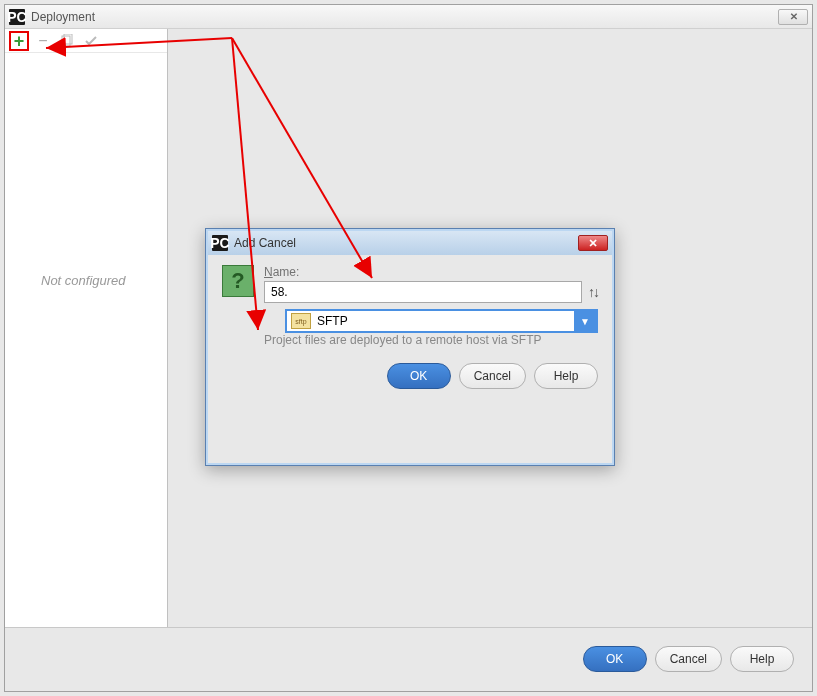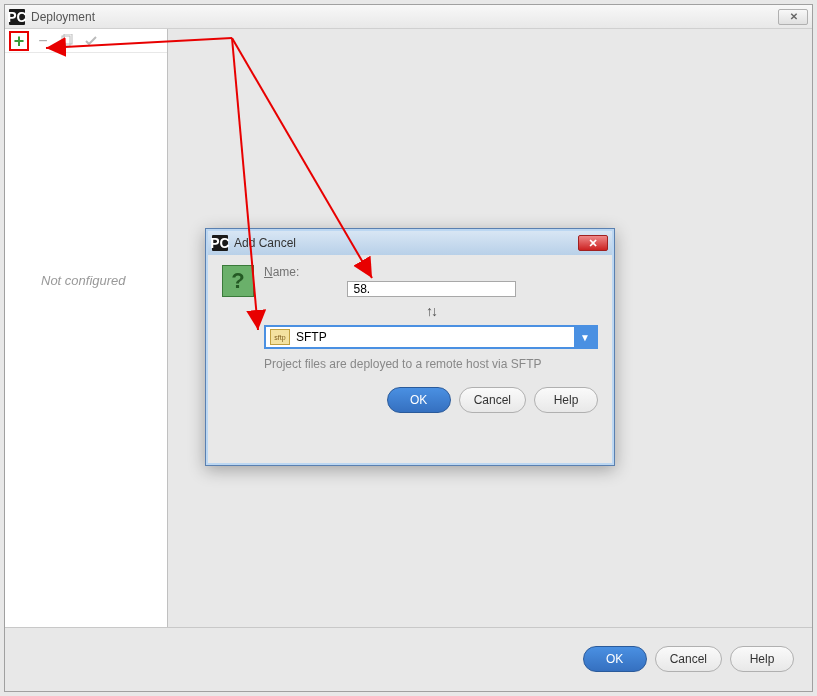--- a/index.html
+++ b/index.html
@@ -53,33 +53,33 @@
                    font-weight: bold; }
 
     .modal-body { padding: 10px 14px 6px 14px; }
     .row { display: flex; align-items: flex-start; gap: 10px; margin-bottom: 6px; }
     .help-icon { width: 32px; height: 32px; background: #6ab06a; border: 1px solid #3a7a3a;
                  color: #245a24; font-size: 22px; font-weight: bold; display: flex;
                  align-items: center; justify-content: center; flex-shrink: 0; }
     .form-col { flex: 1; }
     .lbl { font-size: 12px; color: #737373; display: block; margin-bottom: 2px; }
     .lbl .u { text-decoration: underline; }
-    .name-row { display: flex; align-items: center; gap: 6px; flex-direction: column; }
+    .name-row { display: flex; align-items: center; gap: 6px; }
     .text-input { flex: 1; height: 22px; border: 1px solid #a8a8a8; background: #fff;
                   font-size: 12px; padding: 0 6px; }
     .updown { font-size: 14px; color: #555; cursor: pointer; letter-spacing: -2px; }
     .type-select { display: flex; align-items: center; height: 24px; border: 2px solid #4a90e2;
-                   background: #fff; cursor: pointer; }
+                   background: #fff; cursor: pointer; margin-left: 21px; }
     .type-icon { width: 20px; height: 16px; margin: 0 4px; background: #f4e2a0;
                  border: 1px solid #c0a040; font-size: 7px; display: flex; align-items: center;
                  justify-content: center; color: #806020; }
     .type-text { flex: 1; font-size: 12px; padding-left: 2px; }
     .type-arrow { width: 22px; height: 100%; background: #4a90e2; color: #fff;
                   display: flex; align-items: center; justify-content: center; font-size: 10px; }
-    .hint { font-size: 12px; color: #888; margin-top: 8px; }
+    .hint { font-size: 12px; color: #888; }
 
     .modal-footer { display: flex; justify-content: flex-end; gap: 8px; padding: 10px 14px 14px; }
 
     
     .arrows { position: absolute; left: 0; top: 0; pointer-events: none; }
   </style>
 </head>
 <body>
 
 <div class="main-window">

